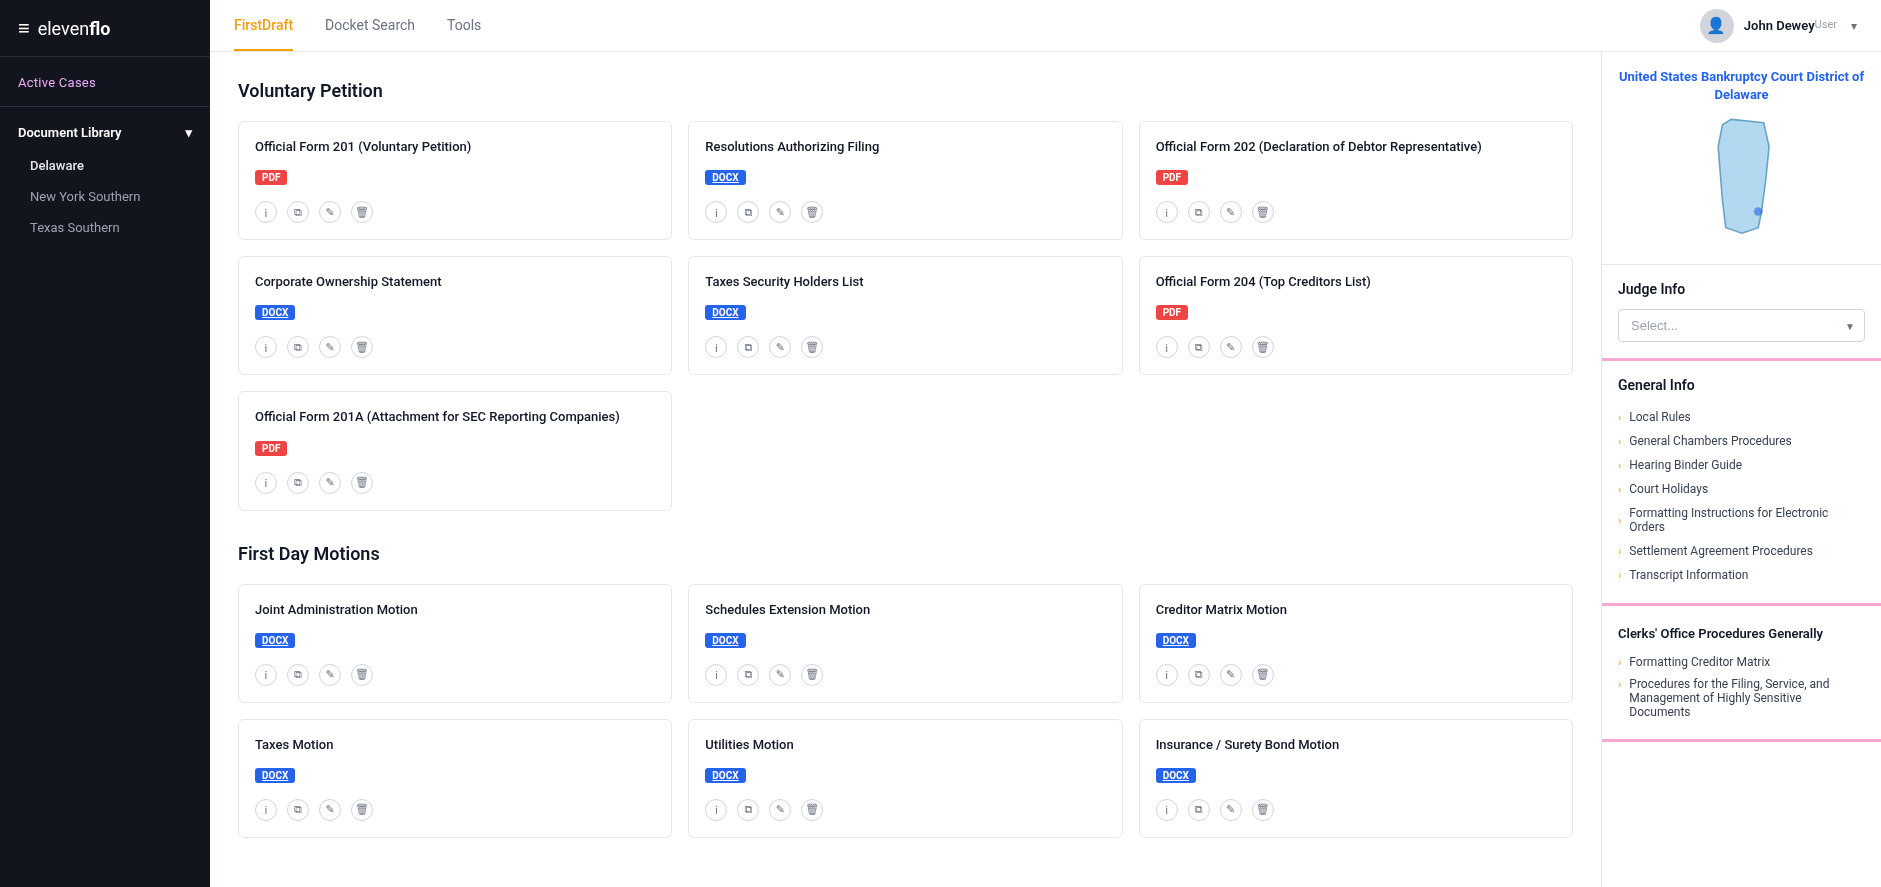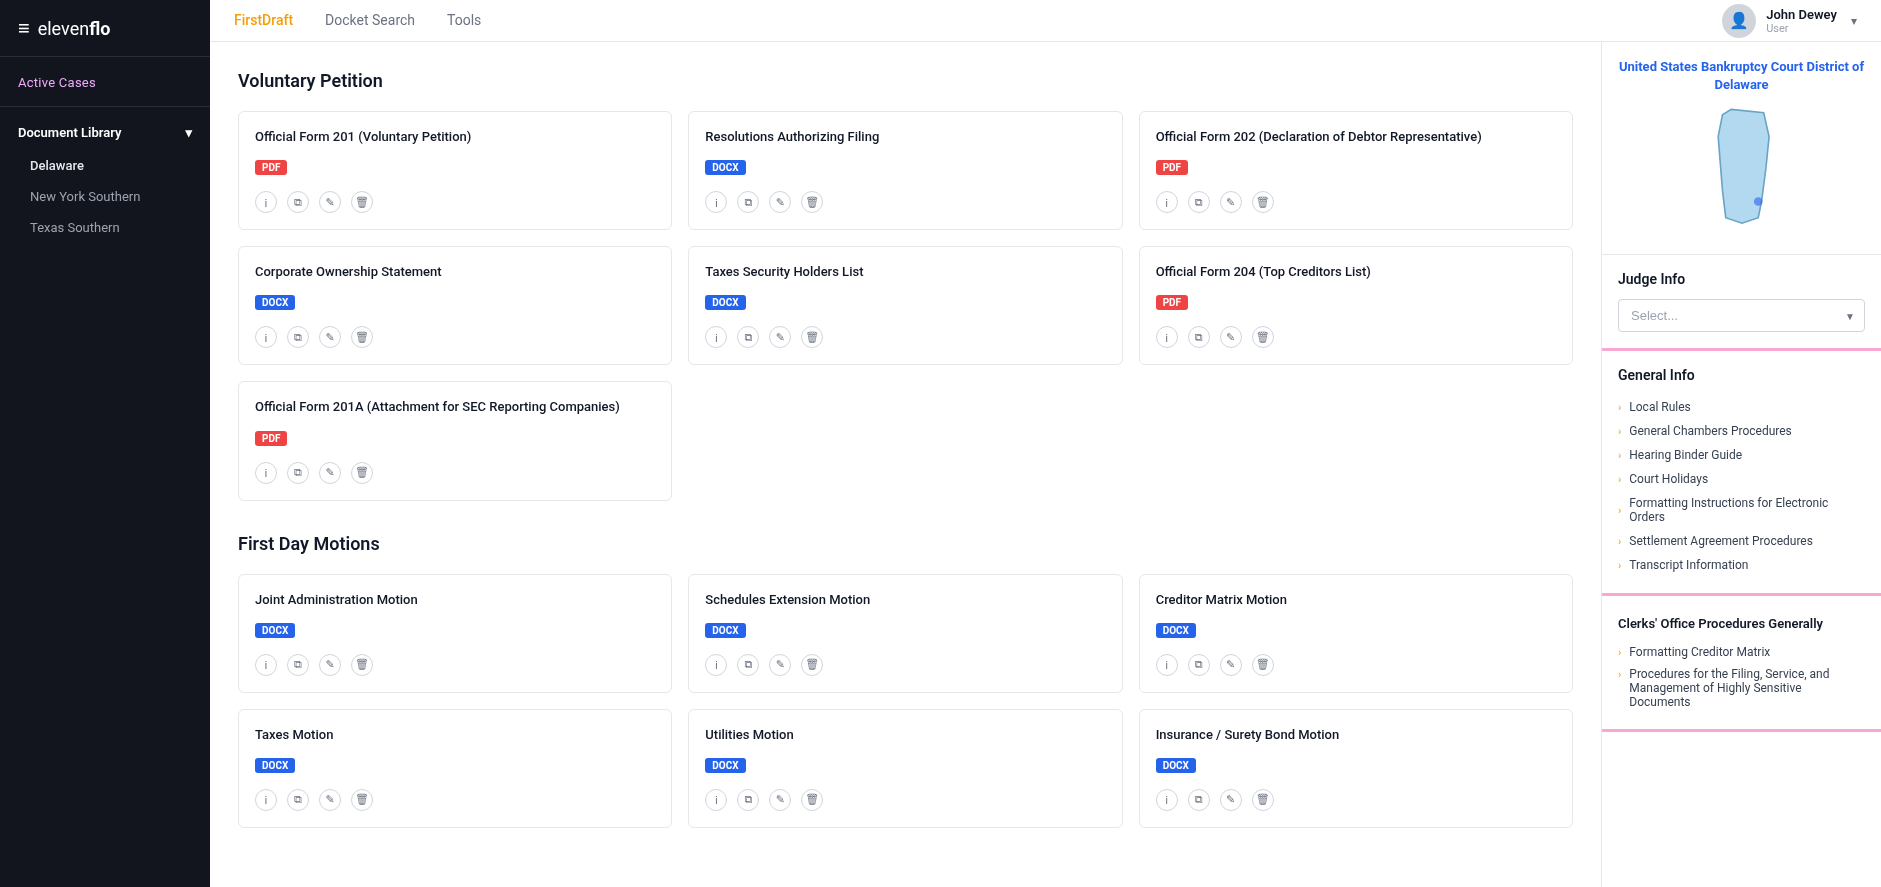--- a/index.html
+++ b/index.html
@@ -71,21 +71,21 @@
       overflow: hidden;
     }
 
     
     #topnav {
       background: #fff;
       border-bottom: 1px solid #e5e7eb;
       display: flex;
       align-items: center;
       padding: 0 24px;
-      height: 42px;
+      height: 52px;
       gap: 32px;
     }
     .nav-tab {
       font-size: 14px;
       color: #6b7280;
       padding: 16px 0;
       cursor: pointer;
       border-bottom: 2px solid transparent;
       text-decoration: none;
     }
@@ -105,21 +105,21 @@
       width: 34px;
       height: 34px;
       border-radius: 50%;
       background: #d1d5db;
       display: flex;
       align-items: center;
       justify-content: center;
       font-size: 16px;
       color: #6b7280;
     }
-    .user-info { display: flex; flex-direction: column; }
+    .user-info { display: flex; flex-direction: row; }
     .user-name { font-size: 13px; font-weight: 600; color: #111827; }
     .user-role { font-size: 11px; color: #9ca3af; }
     .chevron-down { font-size: 12px; color: #6b7280; margin-left: 4px; }
 
     
     #content-area {
       display: flex;
       flex: 1;
       overflow: hidden;
     }
@@ -163,21 +163,21 @@
     .badge {
       display: inline-block;
       padding: 2px 7px;
       border-radius: 3px;
       font-size: 10px;
       font-weight: 700;
       margin-bottom: 10px;
       color: #fff;
     }
     .badge-pdf { background: #ef4444; }
-    .badge-docx { background: #2563eb; }
+    .badge-docx { background: #2563eb; text-decoration: underline; }
     .card-actions {
       display: flex;
       gap: 10px;
       margin-top: 6px;
     }
     .card-action-icon {
       width: 22px;
       height: 22px;
       border: 1px solid #d1d5db;
       border-radius: 50%;

